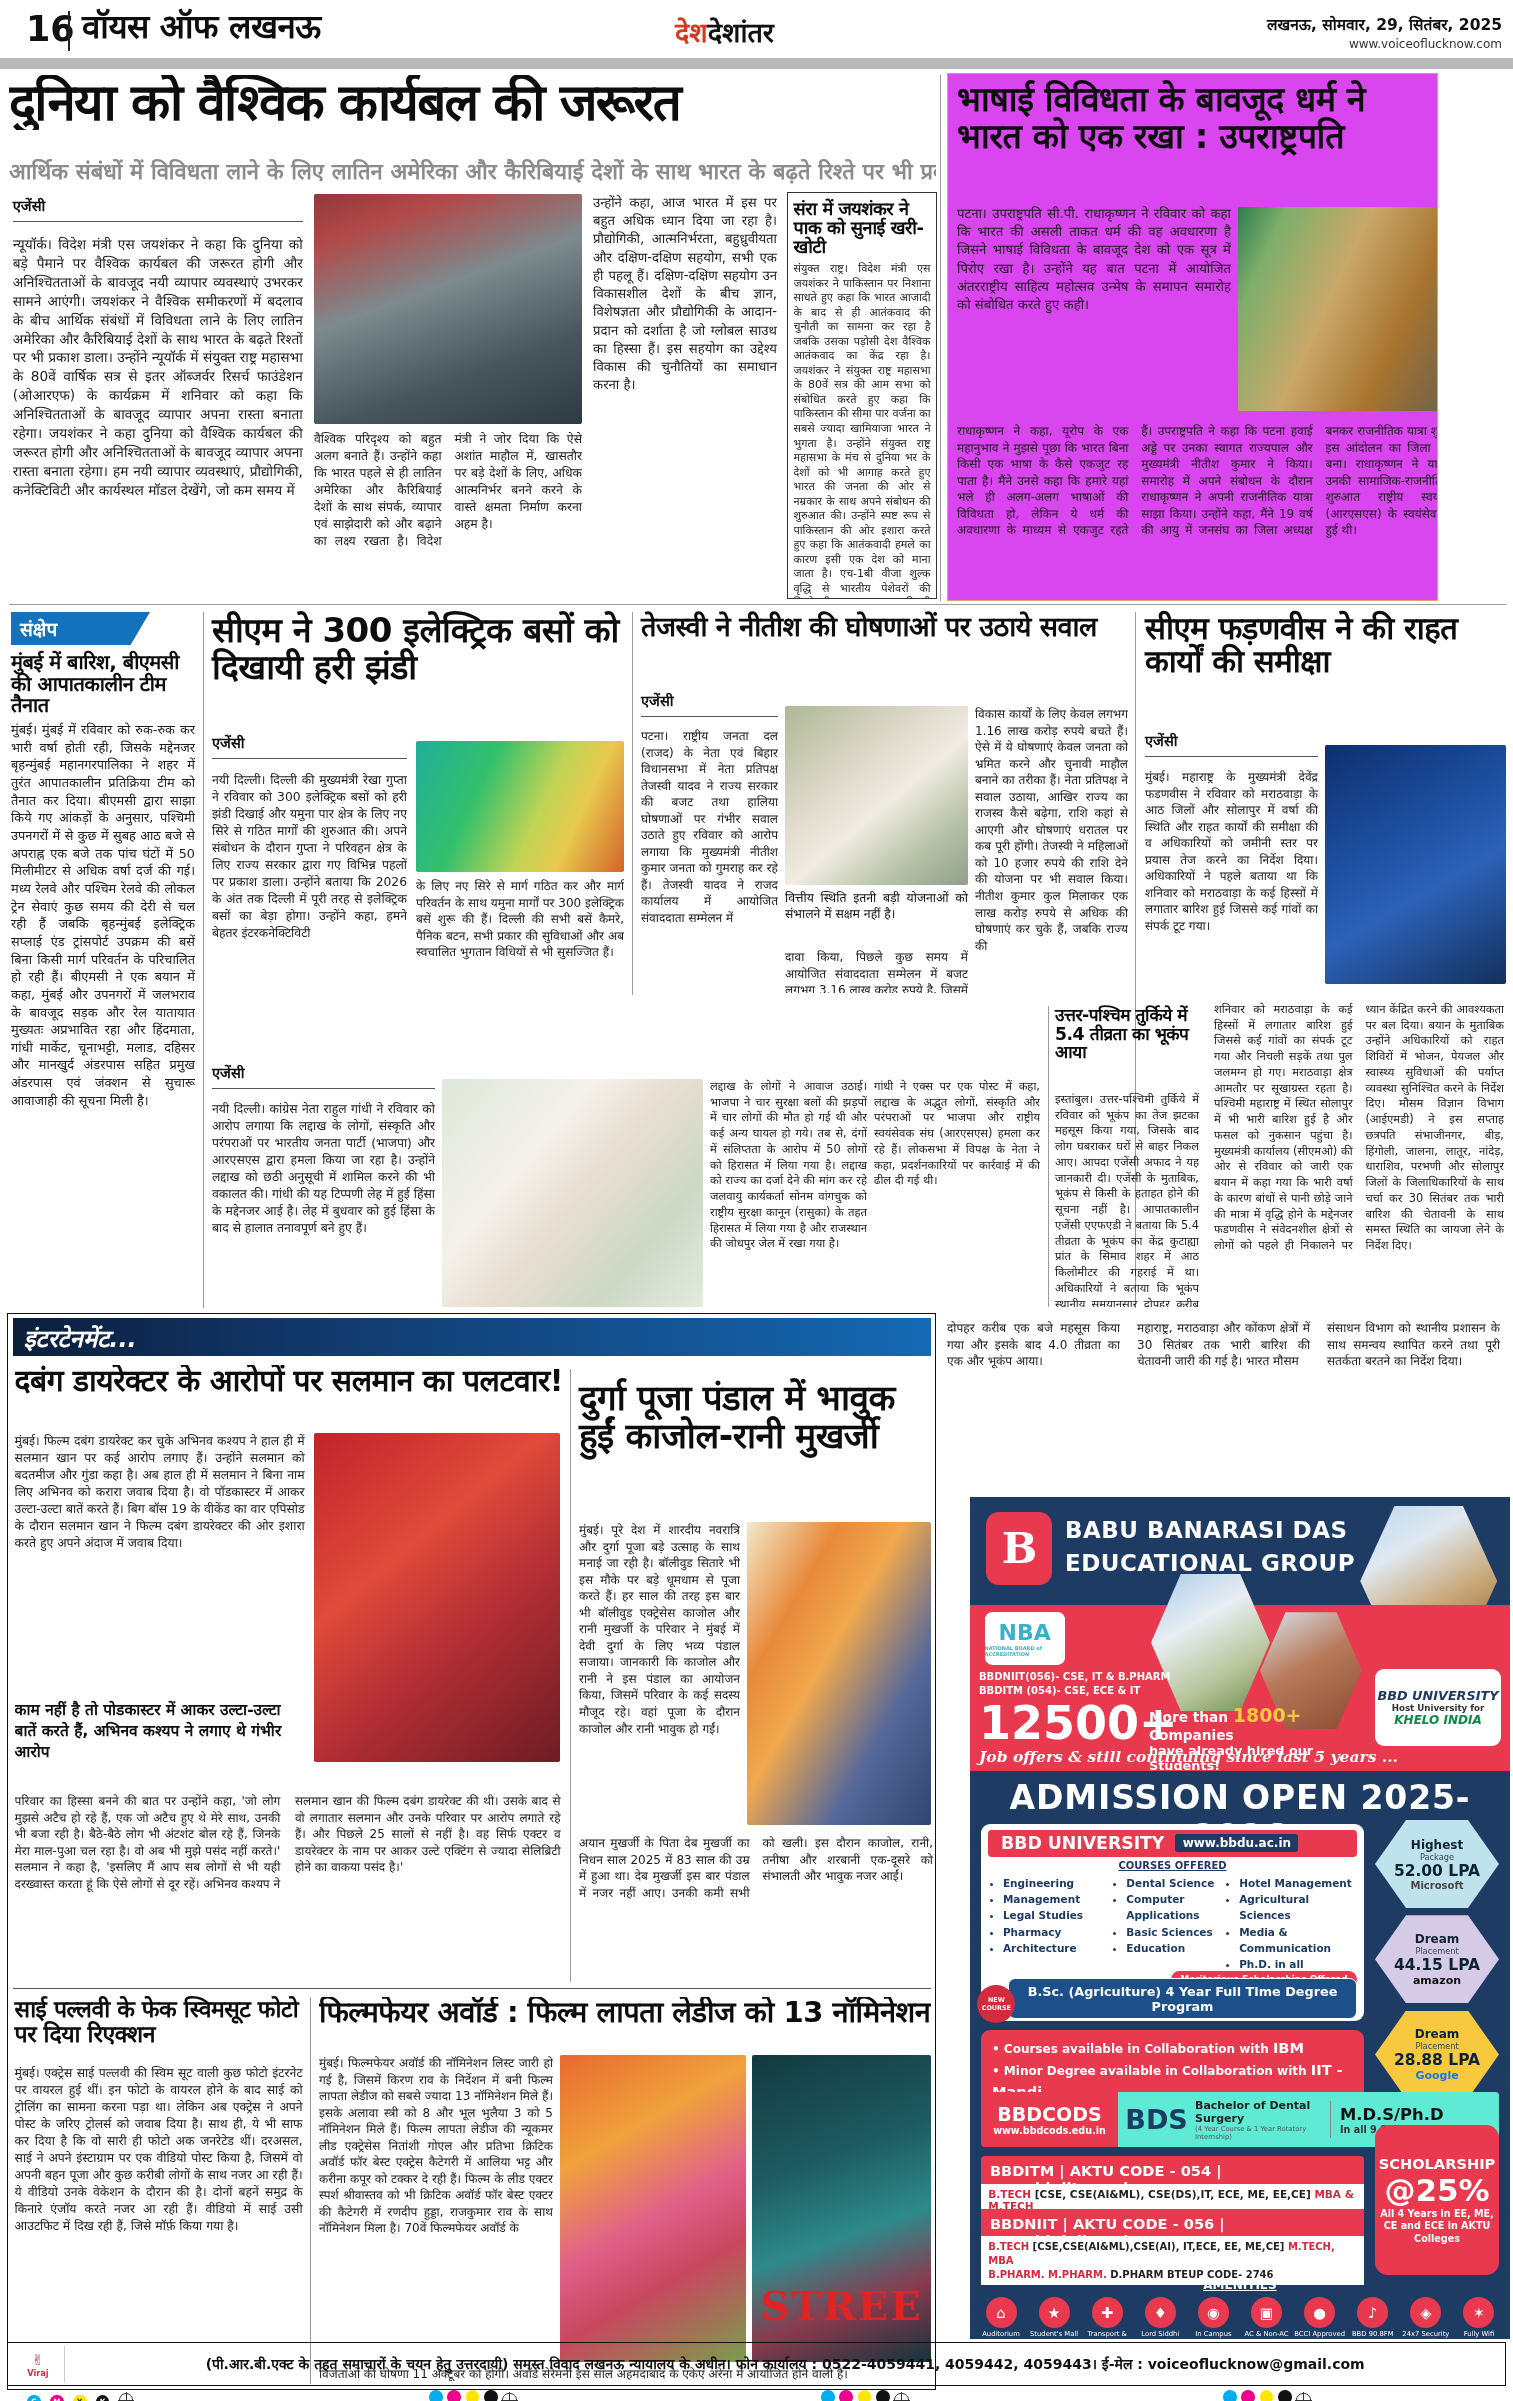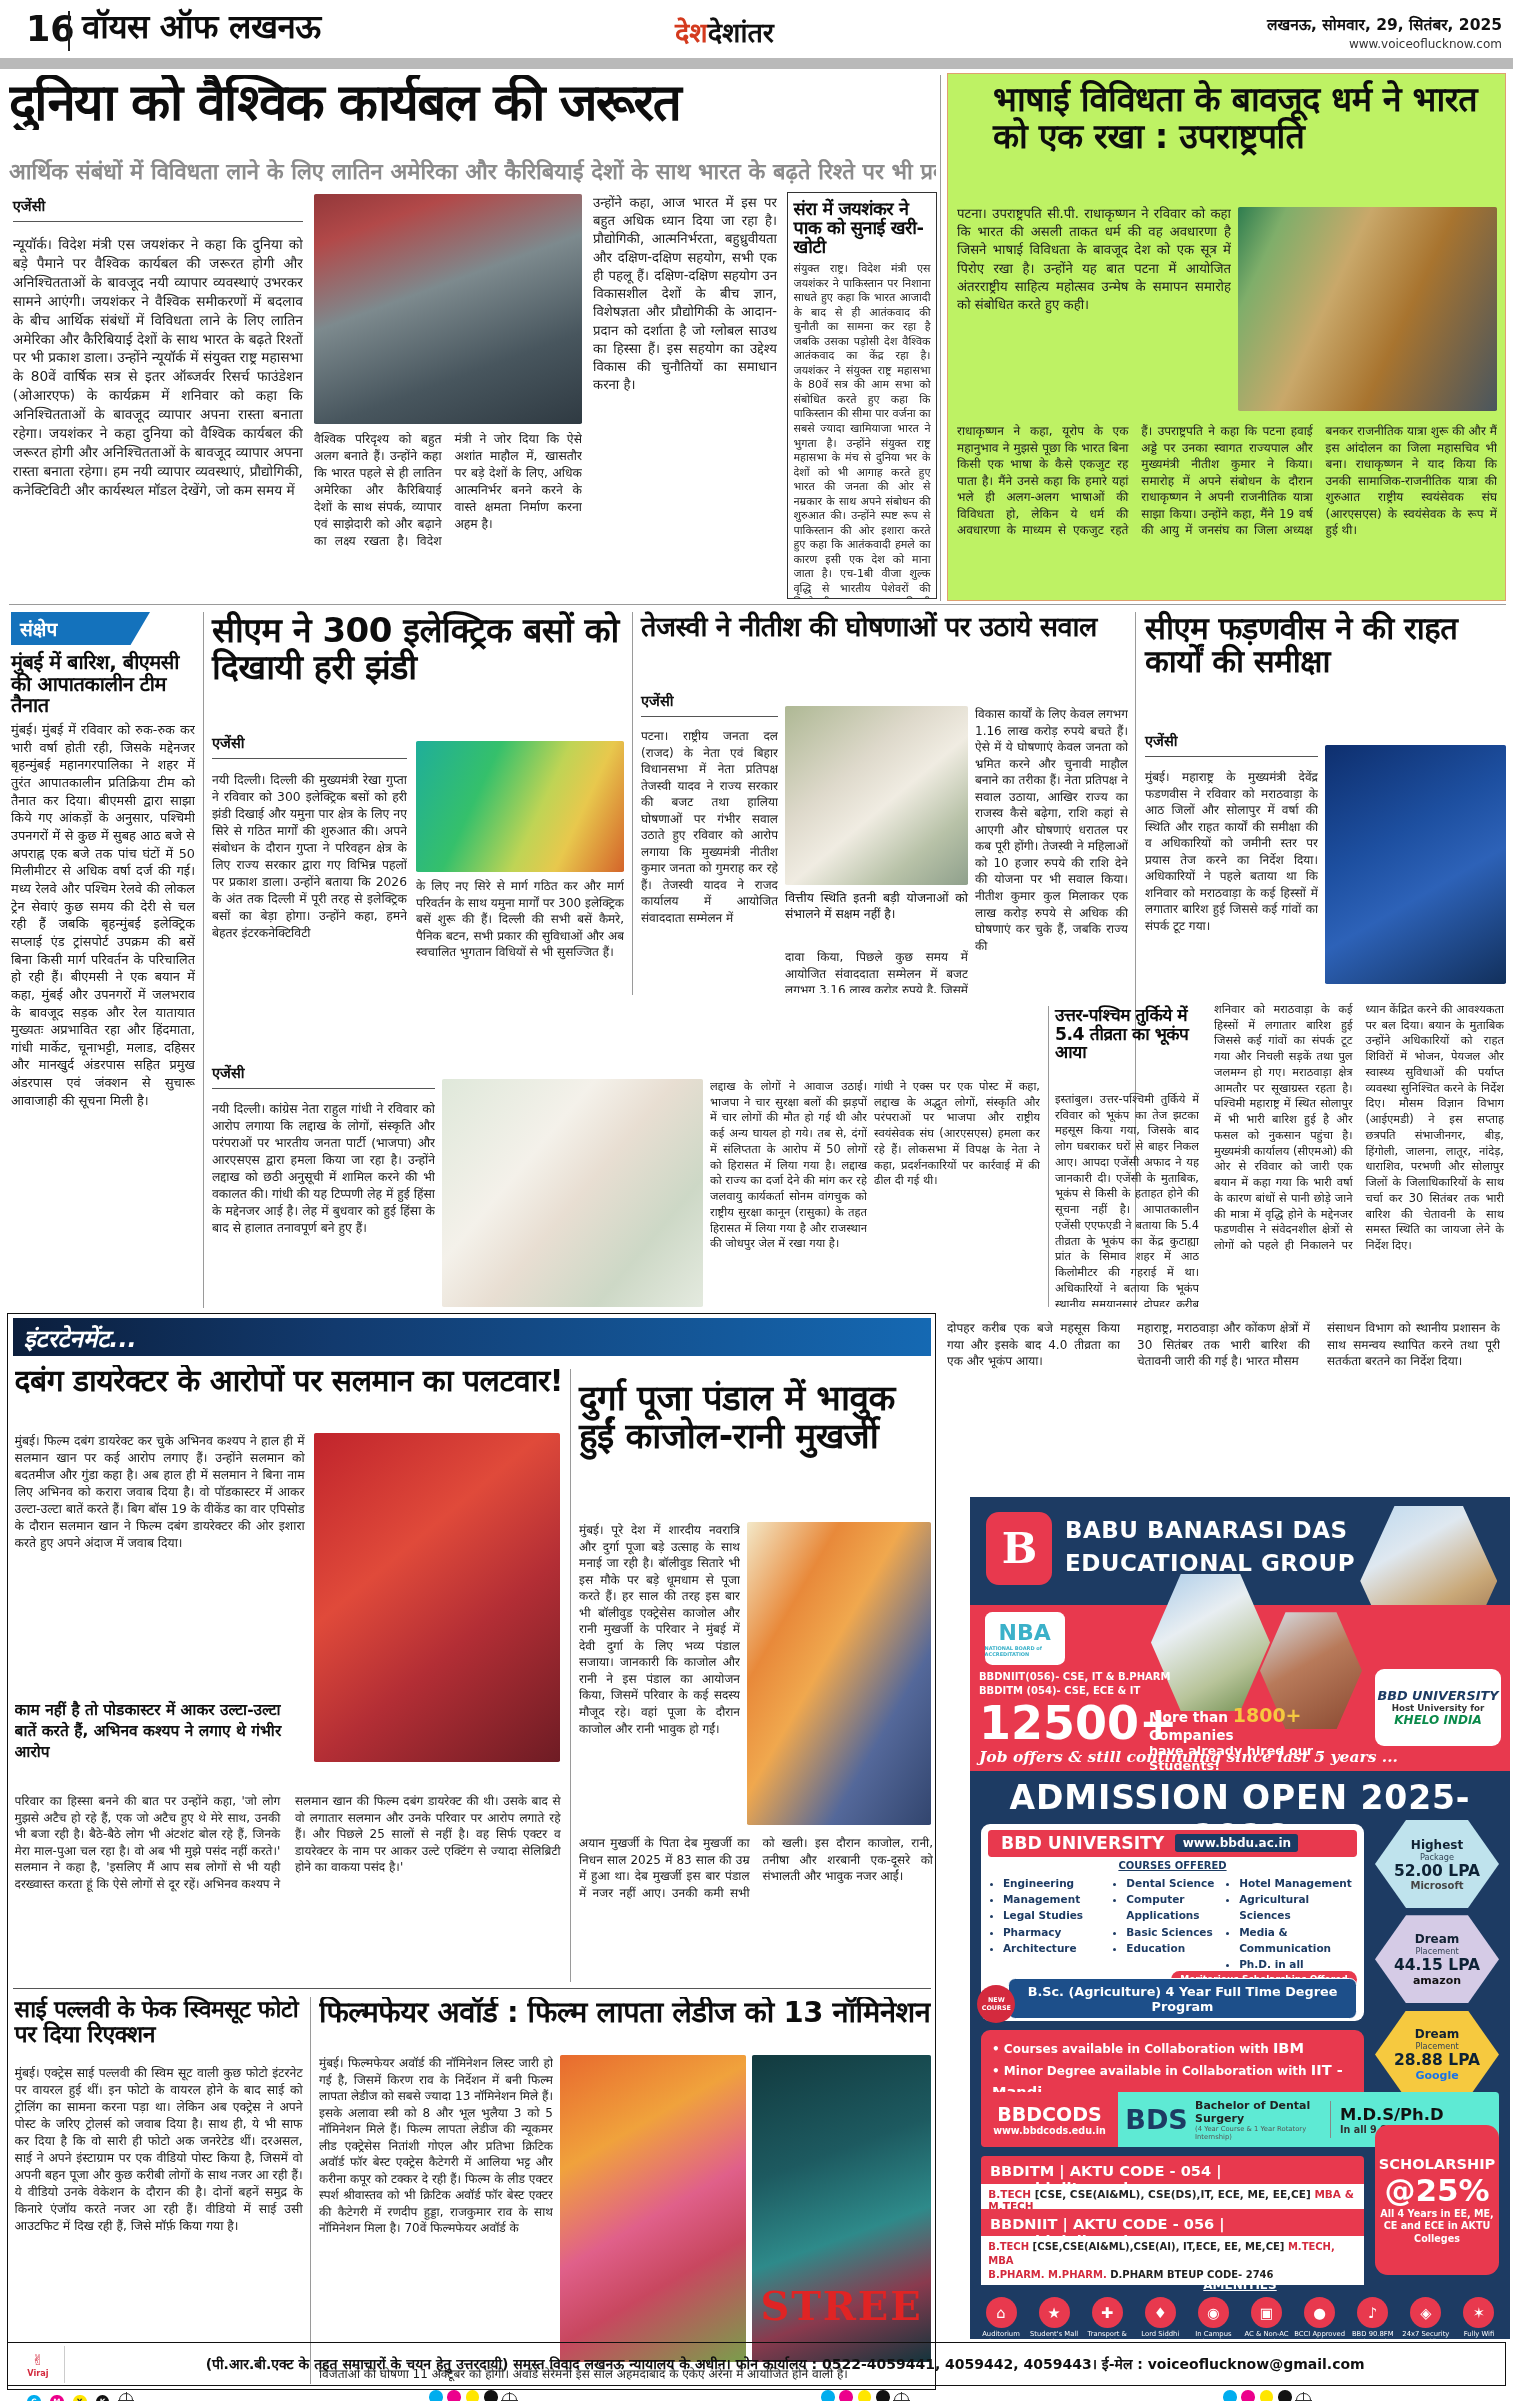--- a/index.html
+++ b/index.html
@@ -45,21 +45,21 @@
   <div class="t body-txt" style="left:12.8px;top:235px;width:290px;height:363px;font-size:13.7px;">न्यूयॉर्क। विदेश मंत्री एस जयशंकर ने कहा कि दुनिया को बड़े पैमाने पर वैश्विक कार्यबल की जरूरत होगी और अनिश्चितताओं के बावजूद नयी व्यापार व्यवस्थाएं उभरकर सामने आएंगी। जयशंकर ने वैश्विक समीकरणों में बदलाव के बीच आर्थिक संबंधों में विविधता लाने के लिए लातिन अमेरिका और कैरिबियाई देशों के साथ भारत के बढ़ते रिश्तों पर भी प्रकाश डाला। उन्होंने न्यूयॉर्क में संयुक्त राष्ट्र महासभा के 80वें वार्षिक सत्र से इतर ऑब्जर्वर रिसर्च फाउंडेशन (ओआरएफ) के कार्यक्रम में शनिवार को कहा कि अनिश्चितताओं के बावजूद व्यापार अपना रास्ता बनाता रहेगा। जयशंकर ने कहा दुनिया को वैश्विक कार्यबल की जरूरत होगी और अनिश्चितताओं के बावजूद व्यापार अपना रास्ता बनाता रहेगा। हम नयी व्यापार व्यवस्थाएं, प्रौद्योगिकी, कनेक्टिविटी और कार्यस्थल मॉडल देखेंगे, जो कम समय में</div>
   <div class="photo" style="left:314px;top:194px;width:268px;height:230px;background:linear-gradient(160deg,#93383a 0%,#b24949 16%,#7d8a8e 42%,#48565e 72%,#2f3a42 100%);"></div>
   <div class="t body-txt" style="left:314px;top:431px;width:268px;height:166px;font-size:12.3px;column-count:2;column-gap:12.8px;">वैश्विक परिदृश्य को बहुत अलग बनाते हैं। उन्होंने कहा कि भारत पहले से ही लातिन अमेरिका और कैरिबियाई देशों के साथ संपर्क, व्यापार एवं साझेदारी को और बढ़ाने का लक्ष्य रखता है। विदेश मंत्री ने जोर दिया कि ऐसे अशांत माहौल में, खासतौर पर बड़े देशों के लिए, अधिक आत्मनिर्भर बनने करने के वास्ते क्षमता निर्माण करना अहम है।</div>
   <div class="t body-txt" style="left:593px;top:194px;width:184px;height:403px;font-size:13.2px;">उन्होंने कहा, आज भारत में इस पर बहुत अधिक ध्यान दिया जा रहा है। प्रौद्योगिकी, आत्मनिर्भरता, बहुध्रुवीयता और दक्षिण-दक्षिण सहयोग, सभी एक ही पहलू हैं। दक्षिण-दक्षिण सहयोग उन विकासशील देशों के बीच ज्ञान, विशेषज्ञता और प्रौद्योगिकी के आदान-प्रदान को दर्शाता है जो ग्लोबल साउथ का हिस्सा हैं। इस सहयोग का उद्देश्य विकास की चुनौतियों का समाधान करना है।</div>
   <div class="t" style="left:787px;top:192px;width:150px;height:407px;border:1.8px solid #333;padding:5.5px;overflow:hidden;">
     <div class="headline" style="font-size:18px;margin-bottom:5.5px;">संरा में जयशंकर ने पाक को सुनाई खरी-खोटी</div>
     <div class="body-txt" style="font-size:11px;line-height:1.32;">संयुक्त राष्ट्र। विदेश मंत्री एस जयशंकर ने पाकिस्तान पर निशाना साधते हुए कहा कि भारत आजादी के बाद से ही आतंकवाद की चुनौती का सामना कर रहा है जबकि उसका पड़ोसी देश वैश्विक आतंकवाद का केंद्र रहा है। जयशंकर ने संयुक्त राष्ट्र महासभा के 80वें सत्र की आम सभा को संबोधित करते हुए कहा कि पाकिस्तान की सीमा पार वर्जना का सबसे ज्यादा खामियाजा भारत ने भुगता है। उन्होंने संयुक्त राष्ट्र महासभा के मंच से दुनिया भर के देशों को भी आगाह करते हुए भारत की जनता की ओर से नम्रकार के साथ अपने संबोधन की शुरुआत की। उन्होंने स्पष्ट रूप से पाकिस्तान की ओर इशारा करते हुए कहा कि आतंकवादी हमले का कारण इसी एक देश को माना जाता है। एच-1बी वीजा शुल्क वृद्धि से भारतीय पेशेवरों की हिस्सेदारी लगभग 71 फीसदी (2.8 लाख से अधिक) है जबकि चीनी पेशेवरों की हिस्सेदारी लगभग 11.7 फीसदी (46,600) है।</div>
   </div>
   <div class="vr" style="left:940px;top:75px;height:526px;"></div>
 
-  <div class="t" style="left:947px;top:73px;width:559px;height:528px;background:#bef264;border:1.8px solid #dfa070;overflow:hidden;padding-left:36px;">
+  <div class="t" style="left:947px;top:73px;width:491px;height:528px;background:#d946ef;border:1.8px solid #dfa070;overflow:hidden;">
     <div class="headline" style="margin:7.3px 9px 5.5px;font-size:34px;">भाषाई विविधता के बावजूद धर्म ने भारत को एक रखा : उपराष्ट्रपति</div>
     <div class="body-txt" style="position:absolute;left:9px;top:131px;width:274px;height:208px;font-size:13.2px;">पटना। उपराष्ट्रपति सी.पी. राधाकृष्णन ने रविवार को कहा कि भारत की असली ताकत धर्म की वह अवधारणा है जिसने भाषाई विविधता के बावजूद देश को एक सूत्र में पिरोए रखा है। उन्होंने यह बात पटना में आयोजित अंतरराष्ट्रीय साहित्य महोत्सव उन्मेष के समापन समारोह को संबोधित करते हुए कही।</div>
     <div class="photo" style="left:290px;top:133px;width:259px;height:204px;background:linear-gradient(115deg,#2e7d4f 0%,#7fae6a 14%,#c9a86a 38%,#a8742f 62%,#4a565e 100%);"></div>
     <div class="body-txt" style="position:absolute;left:9px;top:349px;width:540px;height:170px;font-size:12px;column-count:3;column-gap:12.8px;">राधाकृष्णन ने कहा, यूरोप के एक महानुभाव ने मुझसे पूछा कि भारत बिना किसी एक भाषा के कैसे एकजुट रह पाता है। मैंने उनसे कहा कि हमारे यहां भले ही अलग-अलग भाषाओं की विविधता हो, लेकिन ये धर्म की अवधारणा के माध्यम से एकजुट रहते हैं। उपराष्ट्रपति ने कहा कि पटना हवाई अड्डे पर उनका स्वागत राज्यपाल और मुख्यमंत्री नीतीश कुमार ने किया। समारोह में अपने संबोधन के दौरान राधाकृष्णन ने अपनी राजनीतिक यात्रा साझा किया। उन्होंने कहा, मैंने 19 वर्ष की आयु में जनसंघ का जिला अध्यक्ष बनकर राजनीतिक यात्रा शुरू की और मैं इस आंदोलन का जिला महासचिव भी बना। राधाकृष्णन ने याद किया कि उनकी सामाजिक-राजनीतिक यात्रा की शुरुआत राष्ट्रीय स्वयंसेवक संघ (आरएसएस) के स्वयंसेवक के रूप में हुई थी।</div>
   </div>
 
   <div class="hr" style="left:9px;top:604px;width:1497px;"></div>
 
   <div class="t" style="left:11px;top:612px;width:139px;height:33px;background:#1472bc;clip-path:polygon(0 0,100% 0,86% 100%,0 100%);display:flex;align-items:center;padding-left:9px;color:#fff;font-weight:800;font-size:19px;">संक्षेप</div>
   <div class="t headline" style="left:11px;top:652px;width:184px;font-size:20px;">मुंबई में बारिश, बीएमसी की आपातकालीन टीम तैनात</div>

